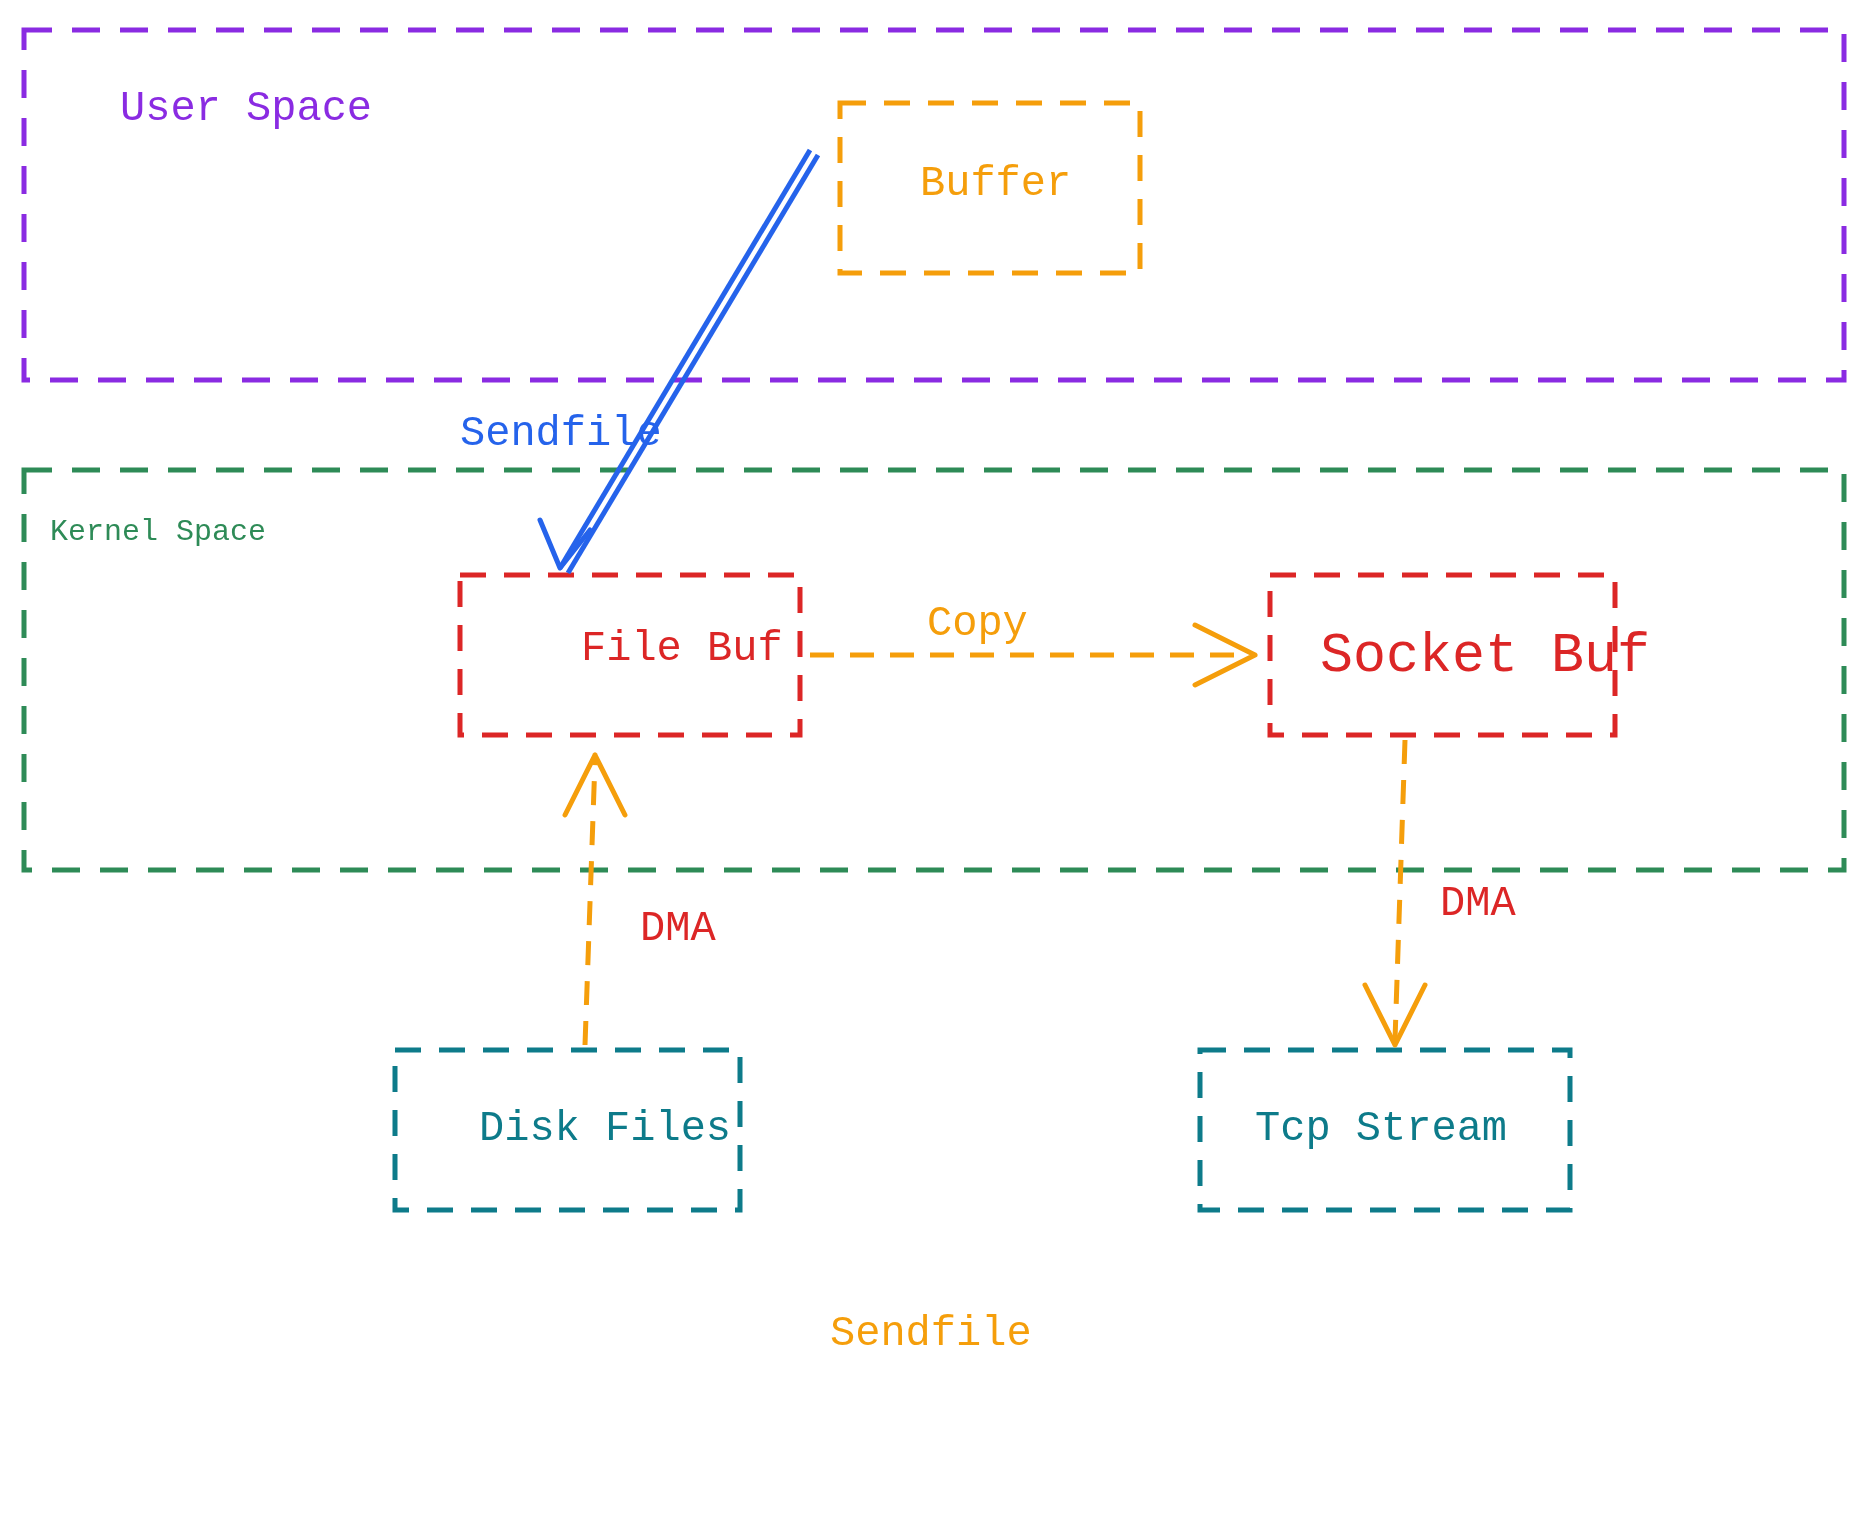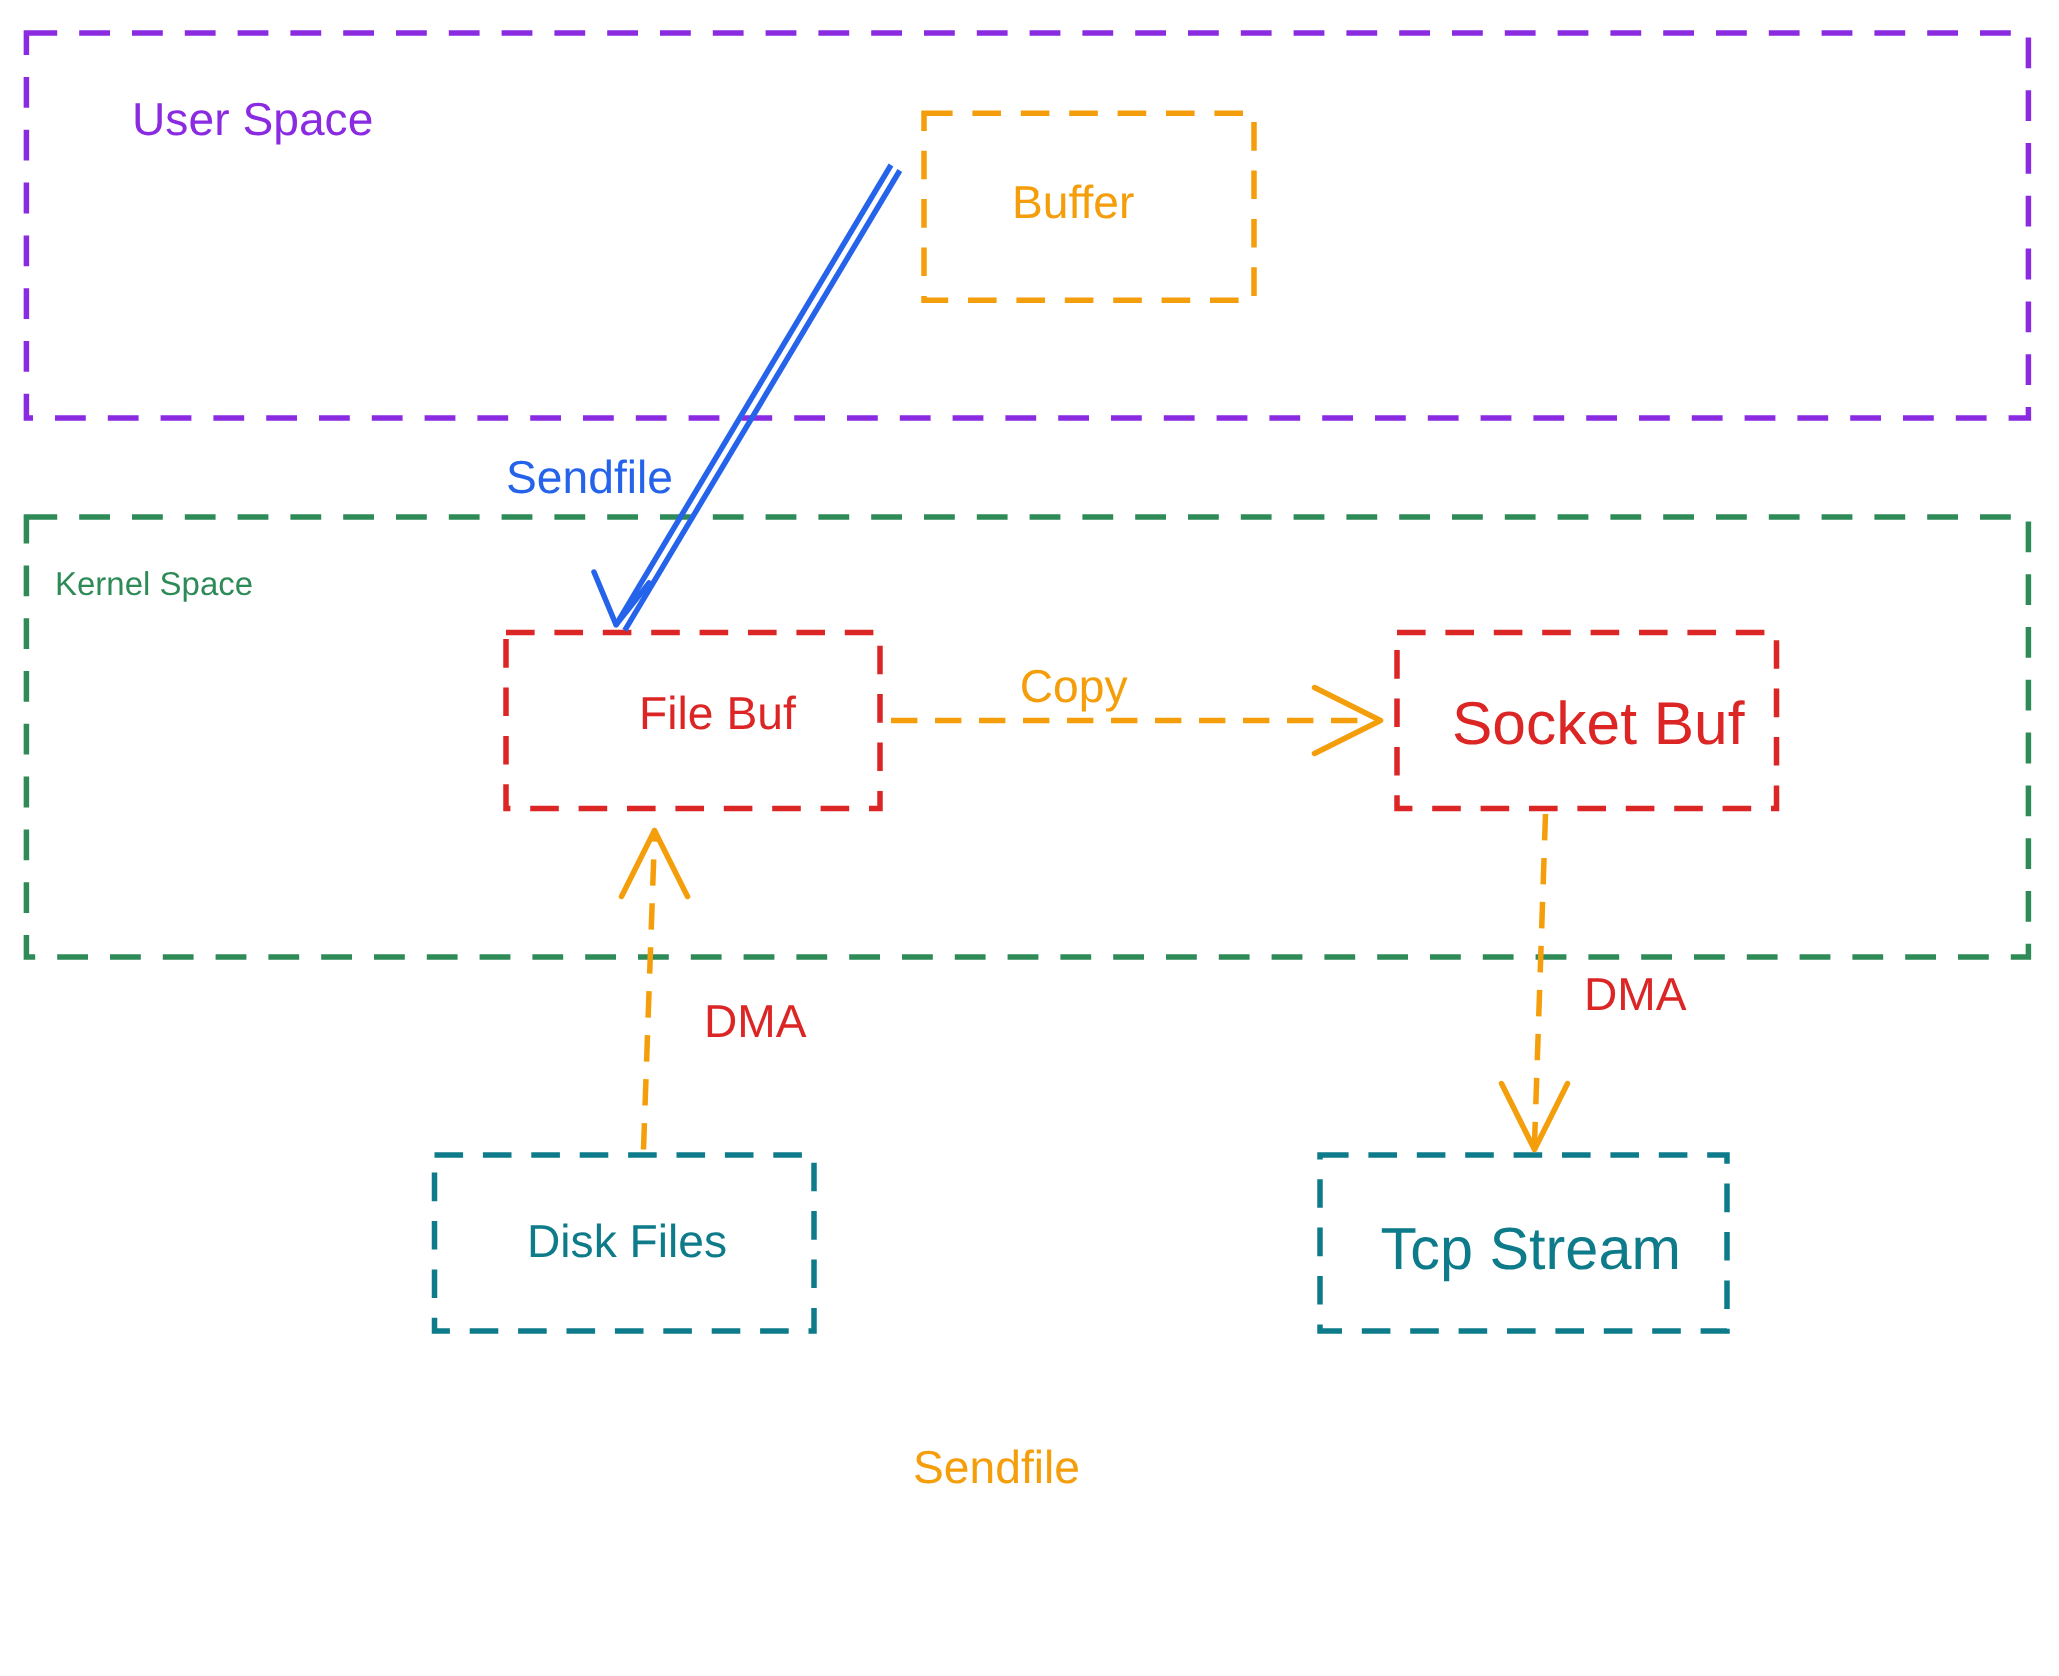--- a/index.html
+++ b/index.html
@@ -12,21 +12,21 @@
       font-family: 'Comic Sans MS', cursive, sans-serif;
       width: 1872px;
       height: 1524px;
       position: relative;
     }
     svg {
       display: block;
     }
     .label {
       position: absolute;
-      font-family: Liberation Sans, sans-serif;
+      font-family: Liberation Mono, monospace;
       white-space: nowrap;
     }
   </style>
 </head>
 <body>
 
 <svg width="1872" height="1524" viewBox="0 0 1872 1524">
   <defs>
     <marker id="arrow-blue" viewBox="0 0 10 10" refX="8" refY="5" markerWidth="8" markerHeight="8" orient="auto-start-reverse">
       <path d="M 0 0 L 10 5 L 0 10" fill="none" stroke="#2563eb" stroke-width="1.5"></path>
@@ -69,21 +69,21 @@
 <div class="label" style="left:50px; top:515px; color:#2e8b57; font-size:30px;">Kernel Space</div>
 
 <div class="label" style="left:920px; top:160px; color:#f59e0b; font-size:42px;">Buffer</div>
 
 <div class="label" style="left:545px; top:625px; color:#dc2626; font-size:42px;margin-left:36px;">File Buf</div>
 
 <div class="label" style="left:1320px; top:625px; color:#dc2626; font-size:55px;">Socket Buf</div>
 
 <div class="label" style="left:464px; top:1105px; color:#0d7b8a; font-size:42px;margin-left:15px;">Disk Files</div>
 
-<div class="label" style="left:1255px; top:1105px; color:#0d7b8a; font-size:54px;">Tcp Stream</div>
+<div class="label" style="left:1255px; top:1105px; color:#0d7b8a; font-size:42px;">Tcp Stream</div>
 
 <div class="label" style="left:460px; top:410px; color:#2563eb; font-size:42px;">Sendfile</div>
 
 <div class="label" style="left:927px; top:600px; color:#f59e0b; font-size:42px;">Copy</div>
 
 <div class="label" style="left:640px; top:905px; color:#dc2626; font-size:42px;">DMA</div>
 
 <div class="label" style="left:1440px; top:880px; color:#dc2626; font-size:42px;">DMA</div>
 
 <div class="label" style="left:830px; top:1310px; color:#f59e0b; font-size:42px;">Sendfile</div>

